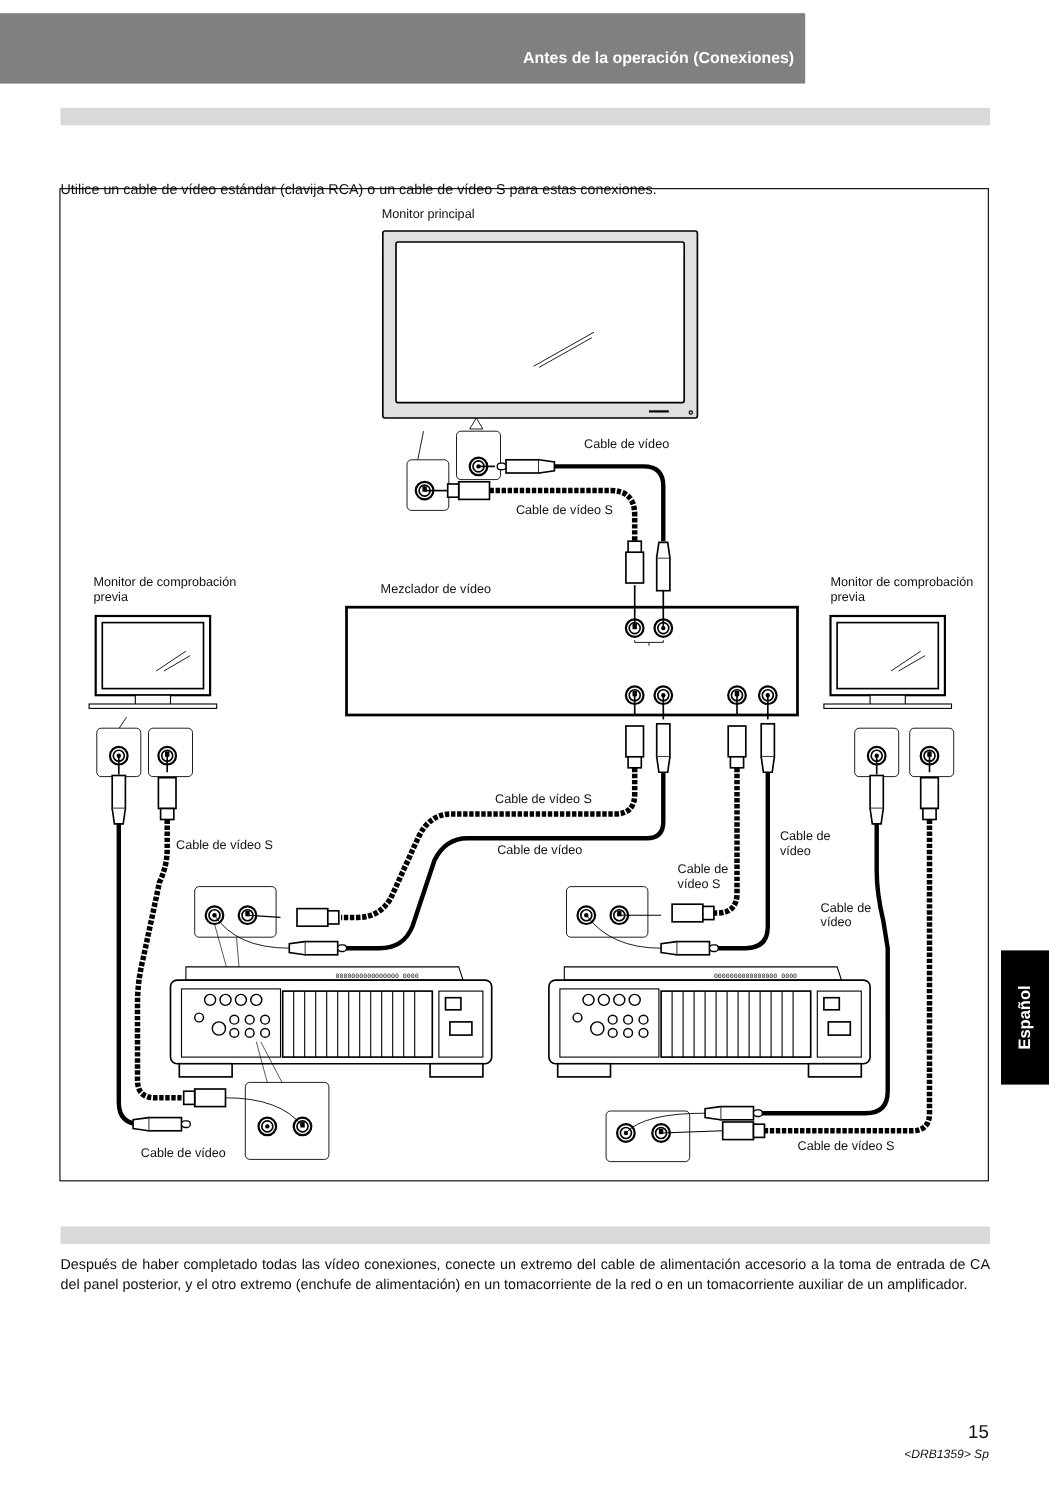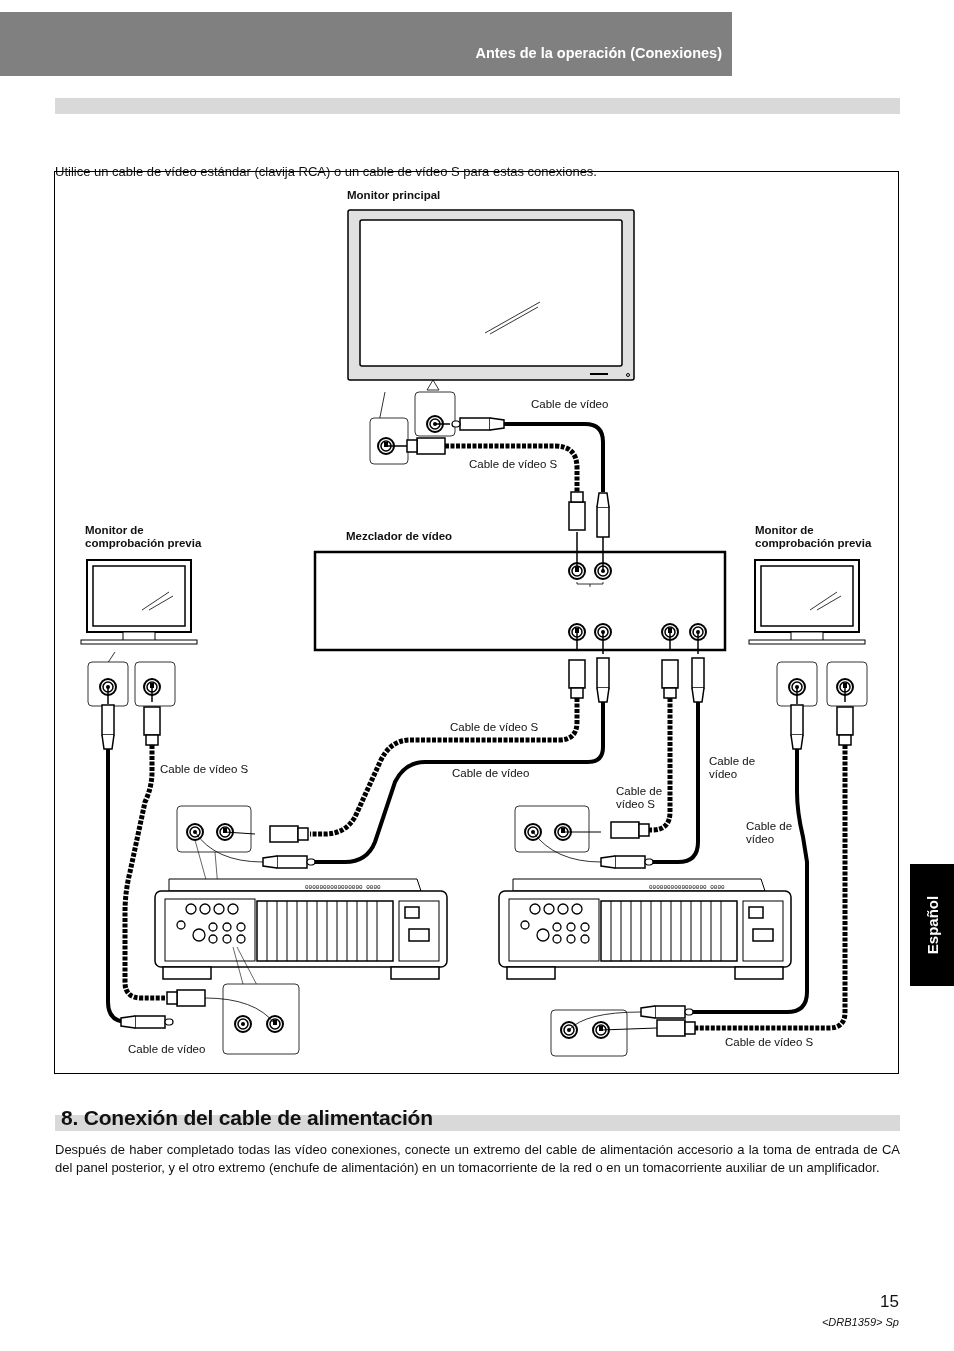--- a/index.html
+++ b/index.html
@@ -6,21 +6,21 @@
   body{width:954px;height:1351px;position:relative;overflow:hidden;font-family:"Liberation Sans",sans-serif;color:#111;}
   .topbar{position:absolute;left:0;top:12px;width:732px;height:64px;background:#808080;}
   .topbar .hdr{position:absolute;right:10px;top:33px;color:#fff;font-weight:bold;font-size:14.5px;}
   .sec-title{position:absolute;left:55px;width:845px;height:34px;}
   .sec-title .bar{position:absolute;left:0;right:0;bottom:0;height:16px;background:#d9d9d9;}
   .sec-title .txt{position:absolute;left:6px;bottom:1px;font-weight:bold;font-size:21px;letter-spacing:-0.2px;}
   .para{position:absolute;left:55px;width:845px;font-size:13px;line-height:18px;}
   .diagram{position:absolute;left:54px;top:171px;width:845px;height:903px;border:1px solid #000;box-sizing:border-box;}
   .diagram svg{position:absolute;left:0;top:0;}
   .lbl{position:absolute;font-size:11.5px;line-height:12.5px;}
-  .lbl.b{font-weight:bold;}
+  .lbl.b{font-weight:normal;}
   .lang-tab{position:absolute;left:910px;top:864px;width:44px;height:122px;background:#000;}
   .lang-tab span{position:absolute;left:50%;top:50%;transform:translate(-50%,-50%) rotate(-90deg);color:#fff;font-weight:bold;font-size:15px;white-space:nowrap;}
   .pagenum{position:absolute;right:55px;top:1292px;font-size:17px;margin-left:10px;}
   .docid{position:absolute;right:55px;top:1316px;font-size:11px;font-style:italic;}
 </style>
 </head>
 <body>
 
 <div class="topbar">
   <div class="hdr">Antes de la operación (Conexiones)</div>
@@ -268,21 +268,20 @@
   <div class="lbl" style="left:397px;top:595px;">Cable de vídeo</div>
   <div class="lbl" style="left:654px;top:583px;width:56px;">Cable de vídeo</div>
   <div class="lbl" style="left:561px;top:613px;width:56px;">Cable de vídeo S</div>
   <div class="lbl" style="left:691px;top:648px;width:56px;">Cable de vídeo</div>
   <div class="lbl" style="left:73px;top:871px;">Cable de vídeo</div>
   <div class="lbl" style="left:670px;top:864px;">Cable de vídeo S</div>
 </div>
 
 <div class="sec-title" style="top:1097px;">
   <div class="bar"></div>
-  <div class="txt">8. Conexión del cable de alimentación</div>
 </div>
 <div class="para" style="top:1141px;text-align:justify;">Después de haber completado todas las vídeo conexiones, conecte un extremo del cable de alimentación accesorio a la toma de entrada de CA del panel posterior, y el otro extremo (enchufe de alimentación) en un tomacorriente de la red o en un tomacorriente auxiliar de un amplificador.</div>
 
 <div class="lang-tab">
   <span>Español</span>
 </div>
 
 <div class="pagenum">15</div>
 <div class="docid">&lt;DRB1359&gt; Sp</div>
 

